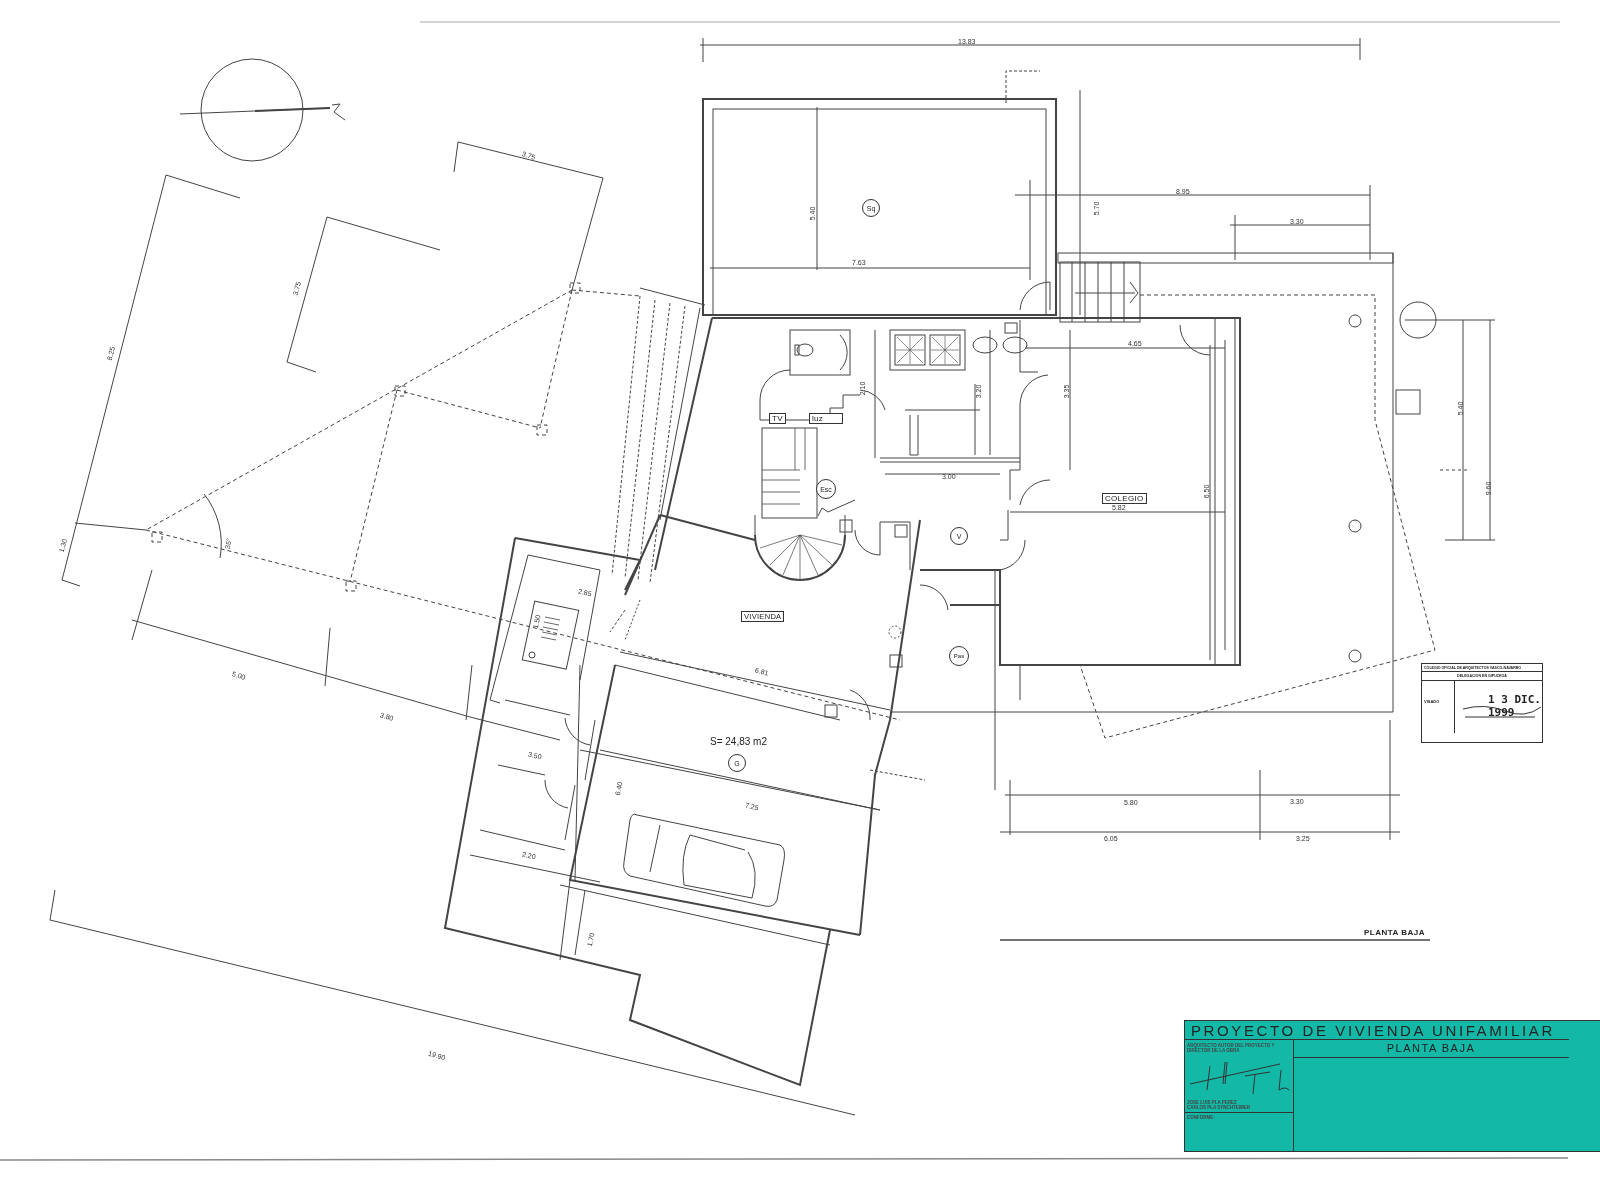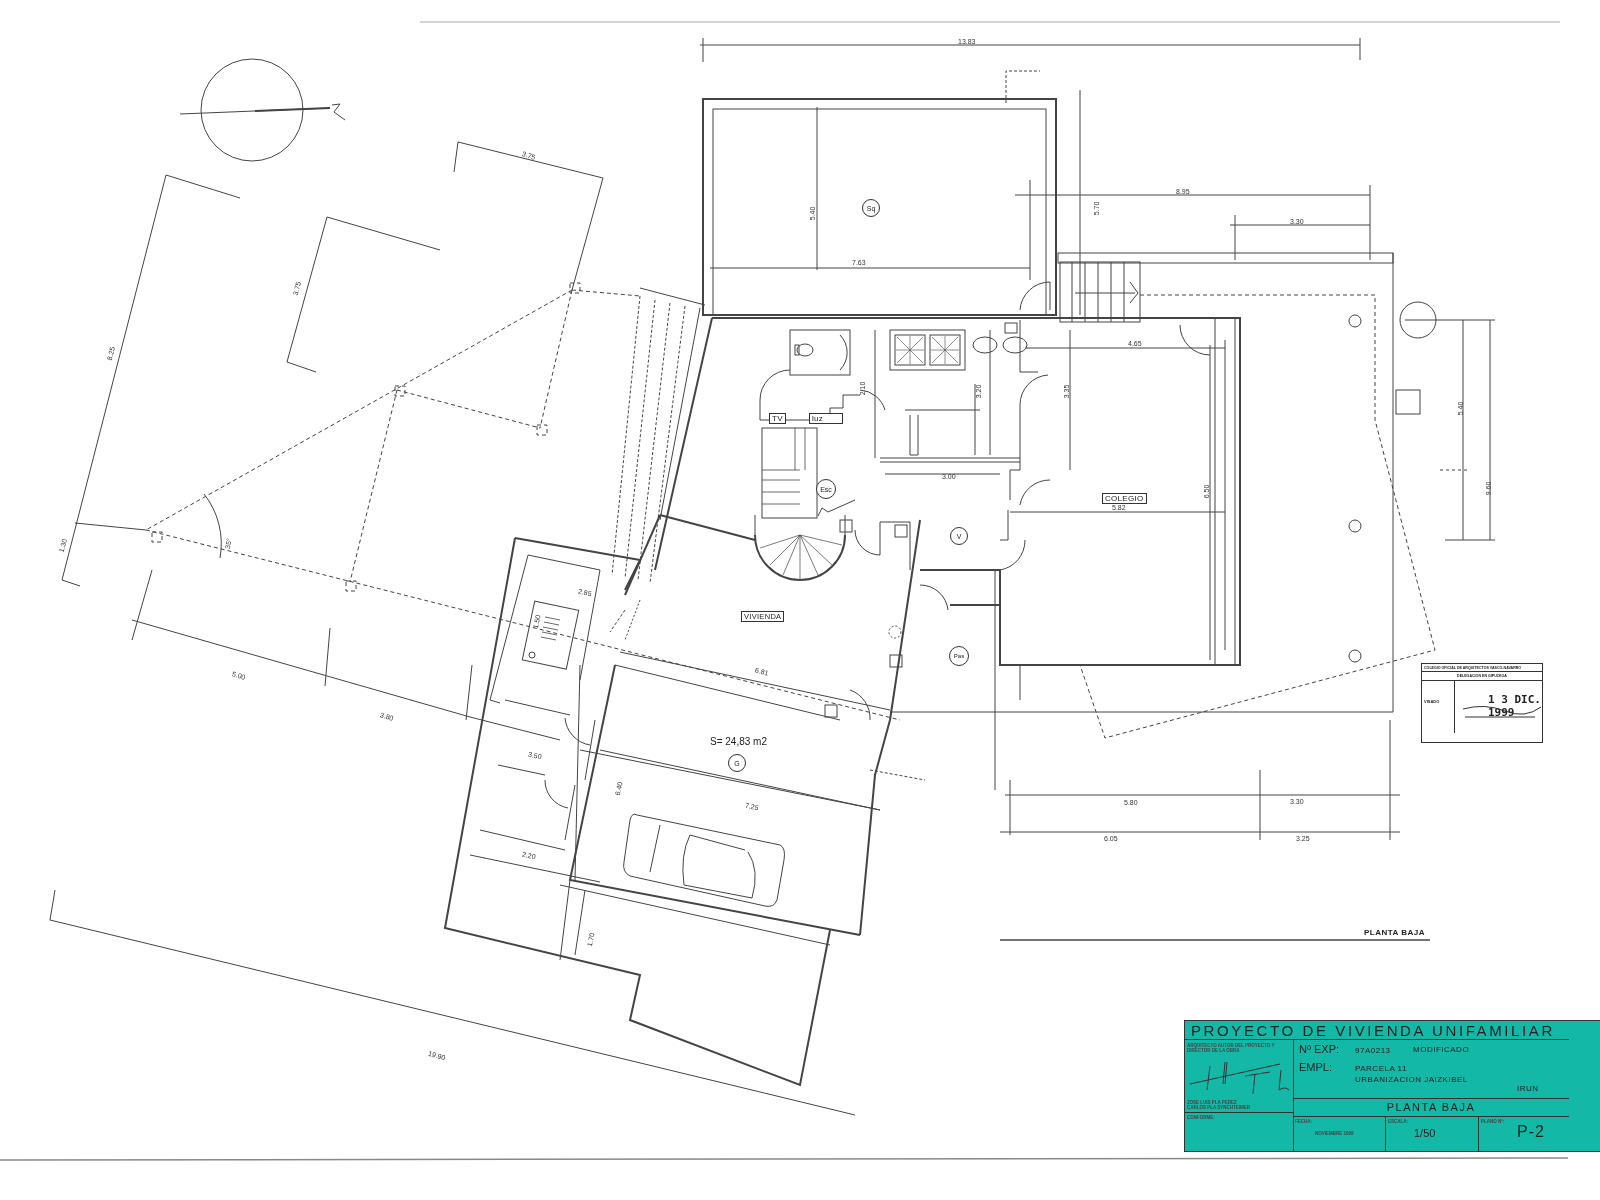--- a/index.html
+++ b/index.html
@@ -336,38 +336,15 @@
         <path d="M5 30 L95 10" stroke="#333" fill="none"></path>
         <path d="M25 12 L22 36 M40 8 L38 30 M42 8 L40 30 M70 20 L68 40 M60 22 L85 18" stroke="#333" fill="none"></path>
         <path d="M96 16 L94 36 Q100 32 104 36" stroke="#333" fill="none"></path>
       </svg>
       <div class="tb-small" style="position:absolute;left:2px;top:60px;">JOSE LUIS PLA PEREZ</div>
       <div class="tb-small" style="position:absolute;left:2px;top:65px;">CARLOS PLA SYNCHTEIMER</div>
     </div>
     <div class="tb-small" style="padding:2px;">CONFORME:</div>
   </div>
   <div class="tb-right">
-    <div style="height:58px;border-bottom:1px solid #333;position:relative;">
-      <div class="abs tb-row" style="left:6px;top:3px;">Nº  EXP:</div>
-      <div class="abs tb-sub" style="left:62px;top:6px;">97A0213</div>
-      <div class="abs tb-sub" style="left:120px;top:5px;">MODIFICADO</div>
-      <div class="abs tb-row" style="left:6px;top:21px;">EMPL:</div>
-      <div class="abs tb-sub" style="left:62px;top:24px;">PARCELA 11</div>
-      <div class="abs tb-sub" style="left:62px;top:35px;">URBANIZACION JAIZKIBEL</div>
-      <div class="abs tb-sub" style="left:224px;top:44px;">IRUN</div>
-    </div>
     <div style="height:17px;border-bottom:1px solid #333;text-align:center;font-size:11px;letter-spacing:1.5px;line-height:17px;">PLANTA BAJA</div>
-    <div style="display:flex;height:35px;">
-      <div style="width:92px;border-right:1px solid #333;position:relative;">
-        <div class="tb-small" style="padding:2px;">FECHA:</div>
-        <div class="tb-small" style="position:absolute;left:22px;top:14px;">NOVIEMBRE 1999</div>
-      </div>
-      <div style="width:92px;border-right:1px solid #333;position:relative;">
-        <div class="tb-small" style="padding:2px;">ESCALA:</div>
-        <div style="position:absolute;left:28px;top:10px;font-size:11px;">1/50</div>
-      </div>
-      <div style="flex:1;position:relative;">
-        <div class="tb-small" style="padding:2px;">PLANO Nº:</div>
-        <div style="position:absolute;left:38px;top:6px;font-size:16px;letter-spacing:1px;">P-2</div>
-      </div>
-    </div>
   </div>
 </div>
 
 </body></html>

